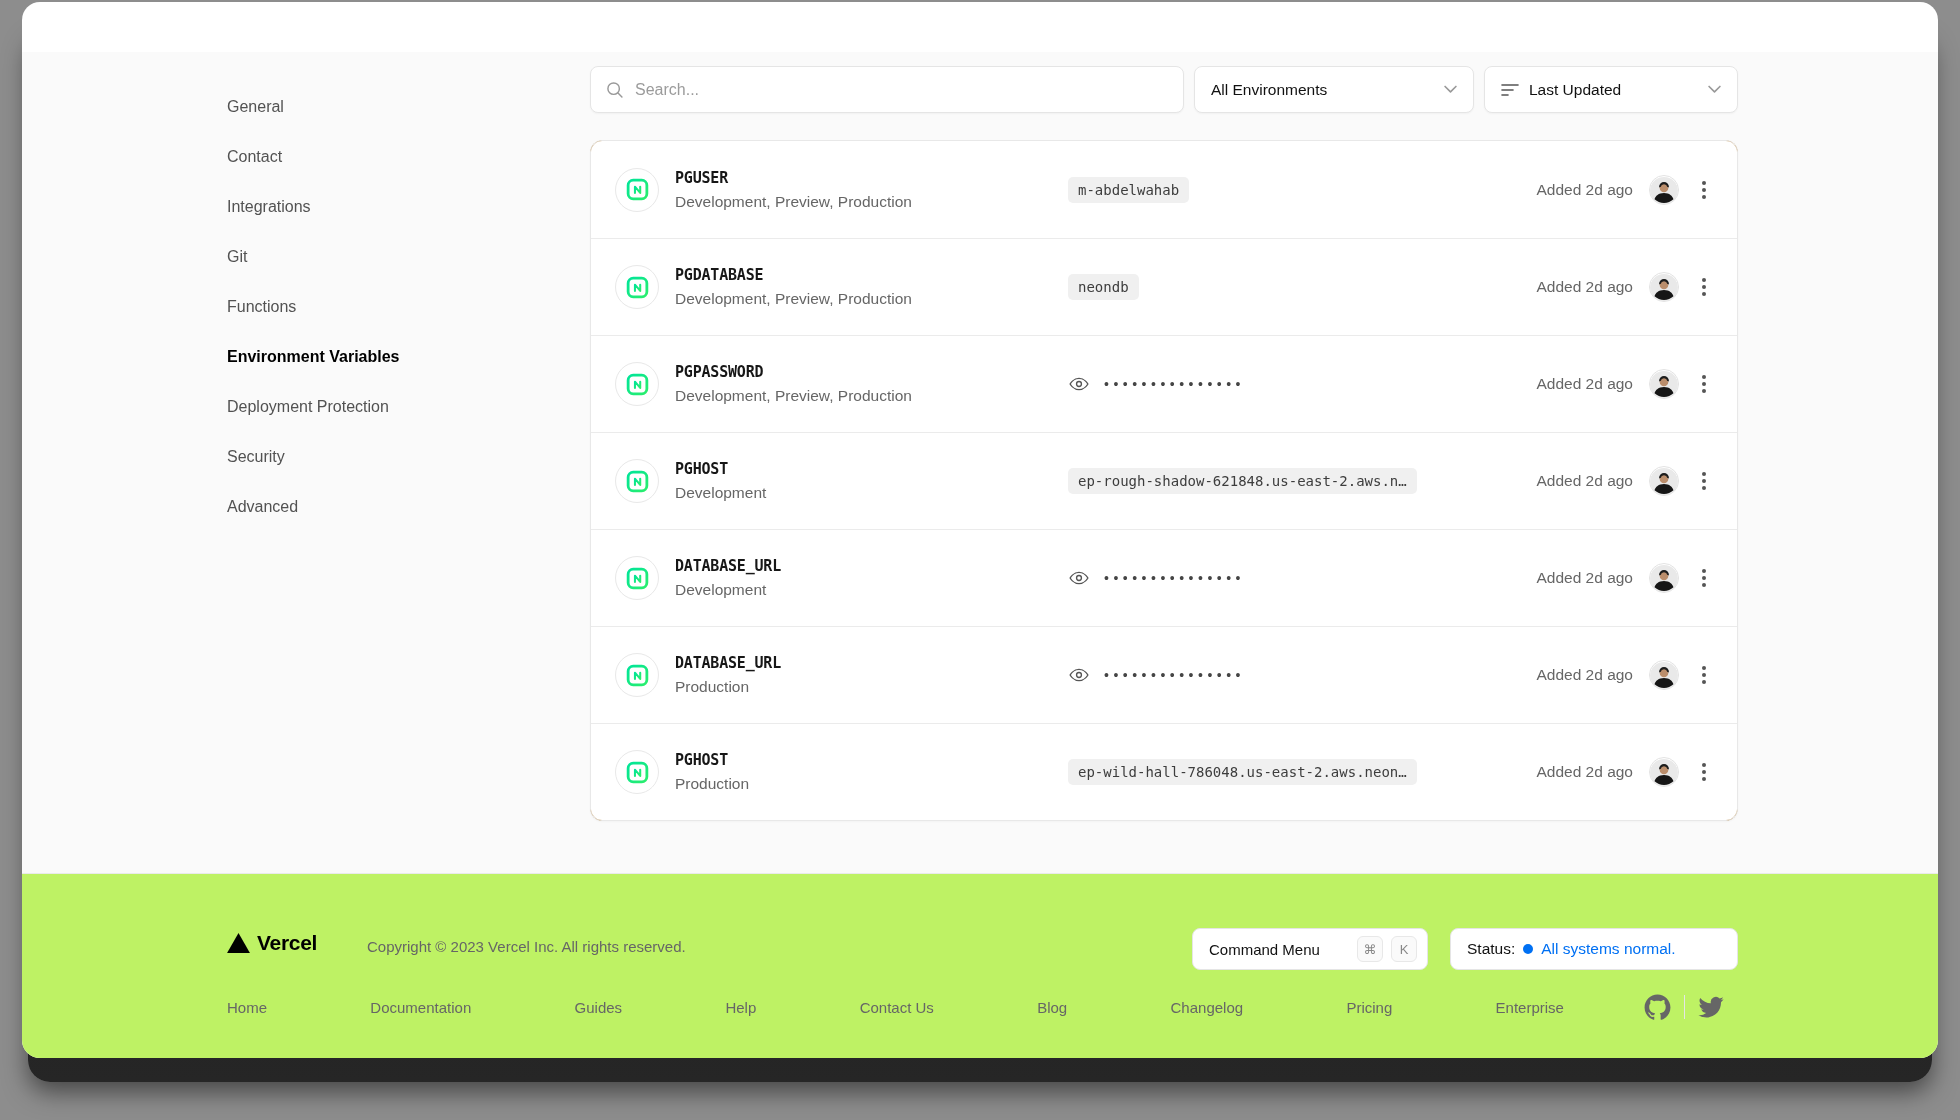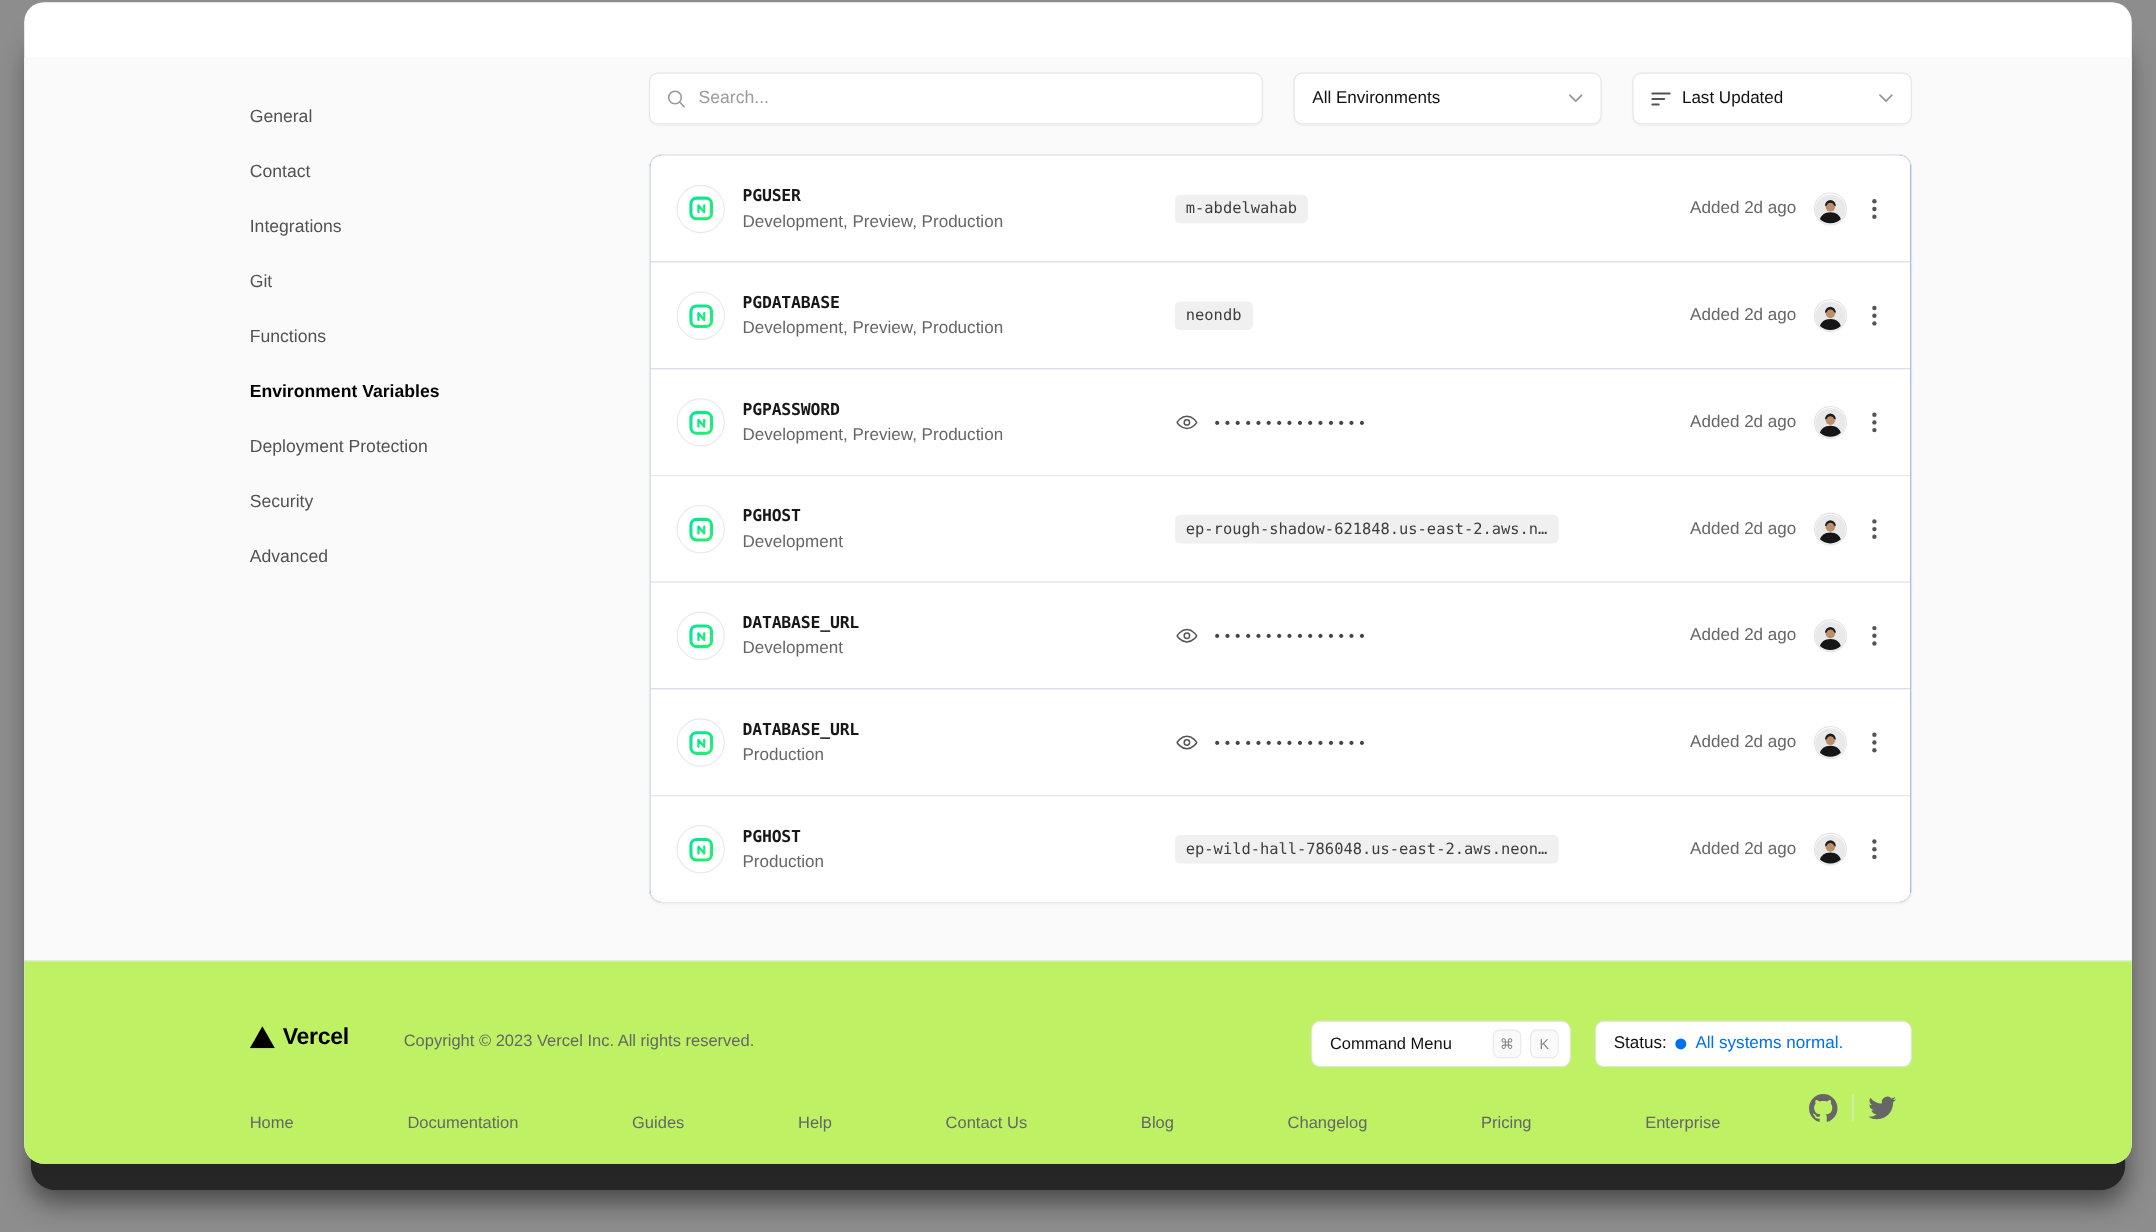--- a/index.html
+++ b/index.html
@@ -26,35 +26,35 @@
 
   
   .content { position:absolute; left:0; top:50px; right:0; height:821px; background:#fafafa; }
 
   .sidebar { position:absolute; left:205px; top:30px; width:300px; }
   .side-item { height:50px; display:flex; align-items:center; font-size:16px; color:#525252; cursor:pointer; }
   .side-item.active { color:#000; font-weight:600; }
 
   .main { position:absolute; left:568px; top:14px; width:1148px; }
 
-  .toolbar { display:flex; gap:28px; height:47px; }
+  .toolbar { display:flex; gap:10px; height:47px; }
   .searchbox { flex:1; background:#fff; border:1px solid #e5e5e5; border-radius:8px;
     display:flex; align-items:center; padding:0 14px; gap:10px; box-shadow:0 1px 2px rgba(0,0,0,.04); }
   .searchbox input { border:none; outline:none; flex:1; font-size:16px; color:#111;
     font-family:"Liberation Sans", sans-serif; background:transparent; }
   .searchbox input::placeholder { color:#9b9b9b; }
   .dropdown { background:#fff; border:1px solid #e5e5e5; border-radius:8px; display:flex;
     align-items:center; padding:16px 16px; gap:10px; font-size:15.5px; color:#111;
     box-shadow:0 1px 2px rgba(0,0,0,.04); cursor:pointer; }
   .dd-env { width:280px; }
   .dd-sort { width:254px; }
   .dd-label { flex:1; }
 
   
-  .card { margin-top:27px; background:#1d4ed8; border:1px solid #e8e8e8; border-radius:12px;
+  .card { margin-top:27px; background:#a16207; border:1px solid #e8e8e8; border-radius:12px;
     box-shadow:0 1px 2px rgba(0,0,0,.03); overflow:hidden; }
   .row { height:97px; display:flex; align-items:center; padding:0 24px; background:#fff; }
   .row + .row { border-top:1px solid #ebebeb; }
   .cell-left { display:flex; align-items:center; gap:16px; width:453px; }
   .neon-badge { width:44px; height:44px; border:1px solid #e8e8e8; border-radius:50%;
     display:flex; align-items:center; justify-content:center; background:#fff; flex:none; }
   .var-name { font-family:"DejaVu Sans Mono", monospace; font-weight:700; font-size:15px;
     color:#171717; letter-spacing:-.2px; }
   .var-envs { font-size:15.5px; color:#666; margin-top:6px; }
   .cell-value { flex:1; display:flex; align-items:center; gap:14px; min-width:0; }
@@ -80,21 +80,21 @@
   .cmd-label { flex:1; }
   .keycap { width:26px; height:26px; border:1px solid #e8e8e8; background:#fafafa; border-radius:6px;
     display:flex; align-items:center; justify-content:center; font-size:13px; color:#888; }
   .status-box { position:absolute; left:1428px; top:54px; width:288px; height:42px;
     border:1px solid #e5e5e5; border-radius:8px; display:flex; align-items:center;
     padding:0 16px; gap:8px; font-size:15.5px; background:#fff; cursor:pointer; }
   .status-label { color:#111; }
   .status-dot { width:10px; height:10px; border-radius:50%; }
   .status-msg { font-weight:500; }
   .footer-links { position:absolute; left:205px; top:118px; width:1337px; display:flex;
-    justify-content:space-between; align-items:flex-start; height:30px;margin-top:20px; }
+    justify-content:space-between; align-items:center; height:30px; }
   .flink { font-size:15px; color:#666; cursor:pointer; }
   .social { position:absolute; left:1622px; top:118px; height:30px; display:flex;
     align-items:center; gap:13px; }
   .v-div { width:1px; height:24px; background:#e5e5e5; }
   .icon-btn { background:none; border:none; cursor:pointer; display:flex; padding:0; }
 </style>
 </head>
 <body>
 
 <svg width="0" height="0" style="position:absolute">

